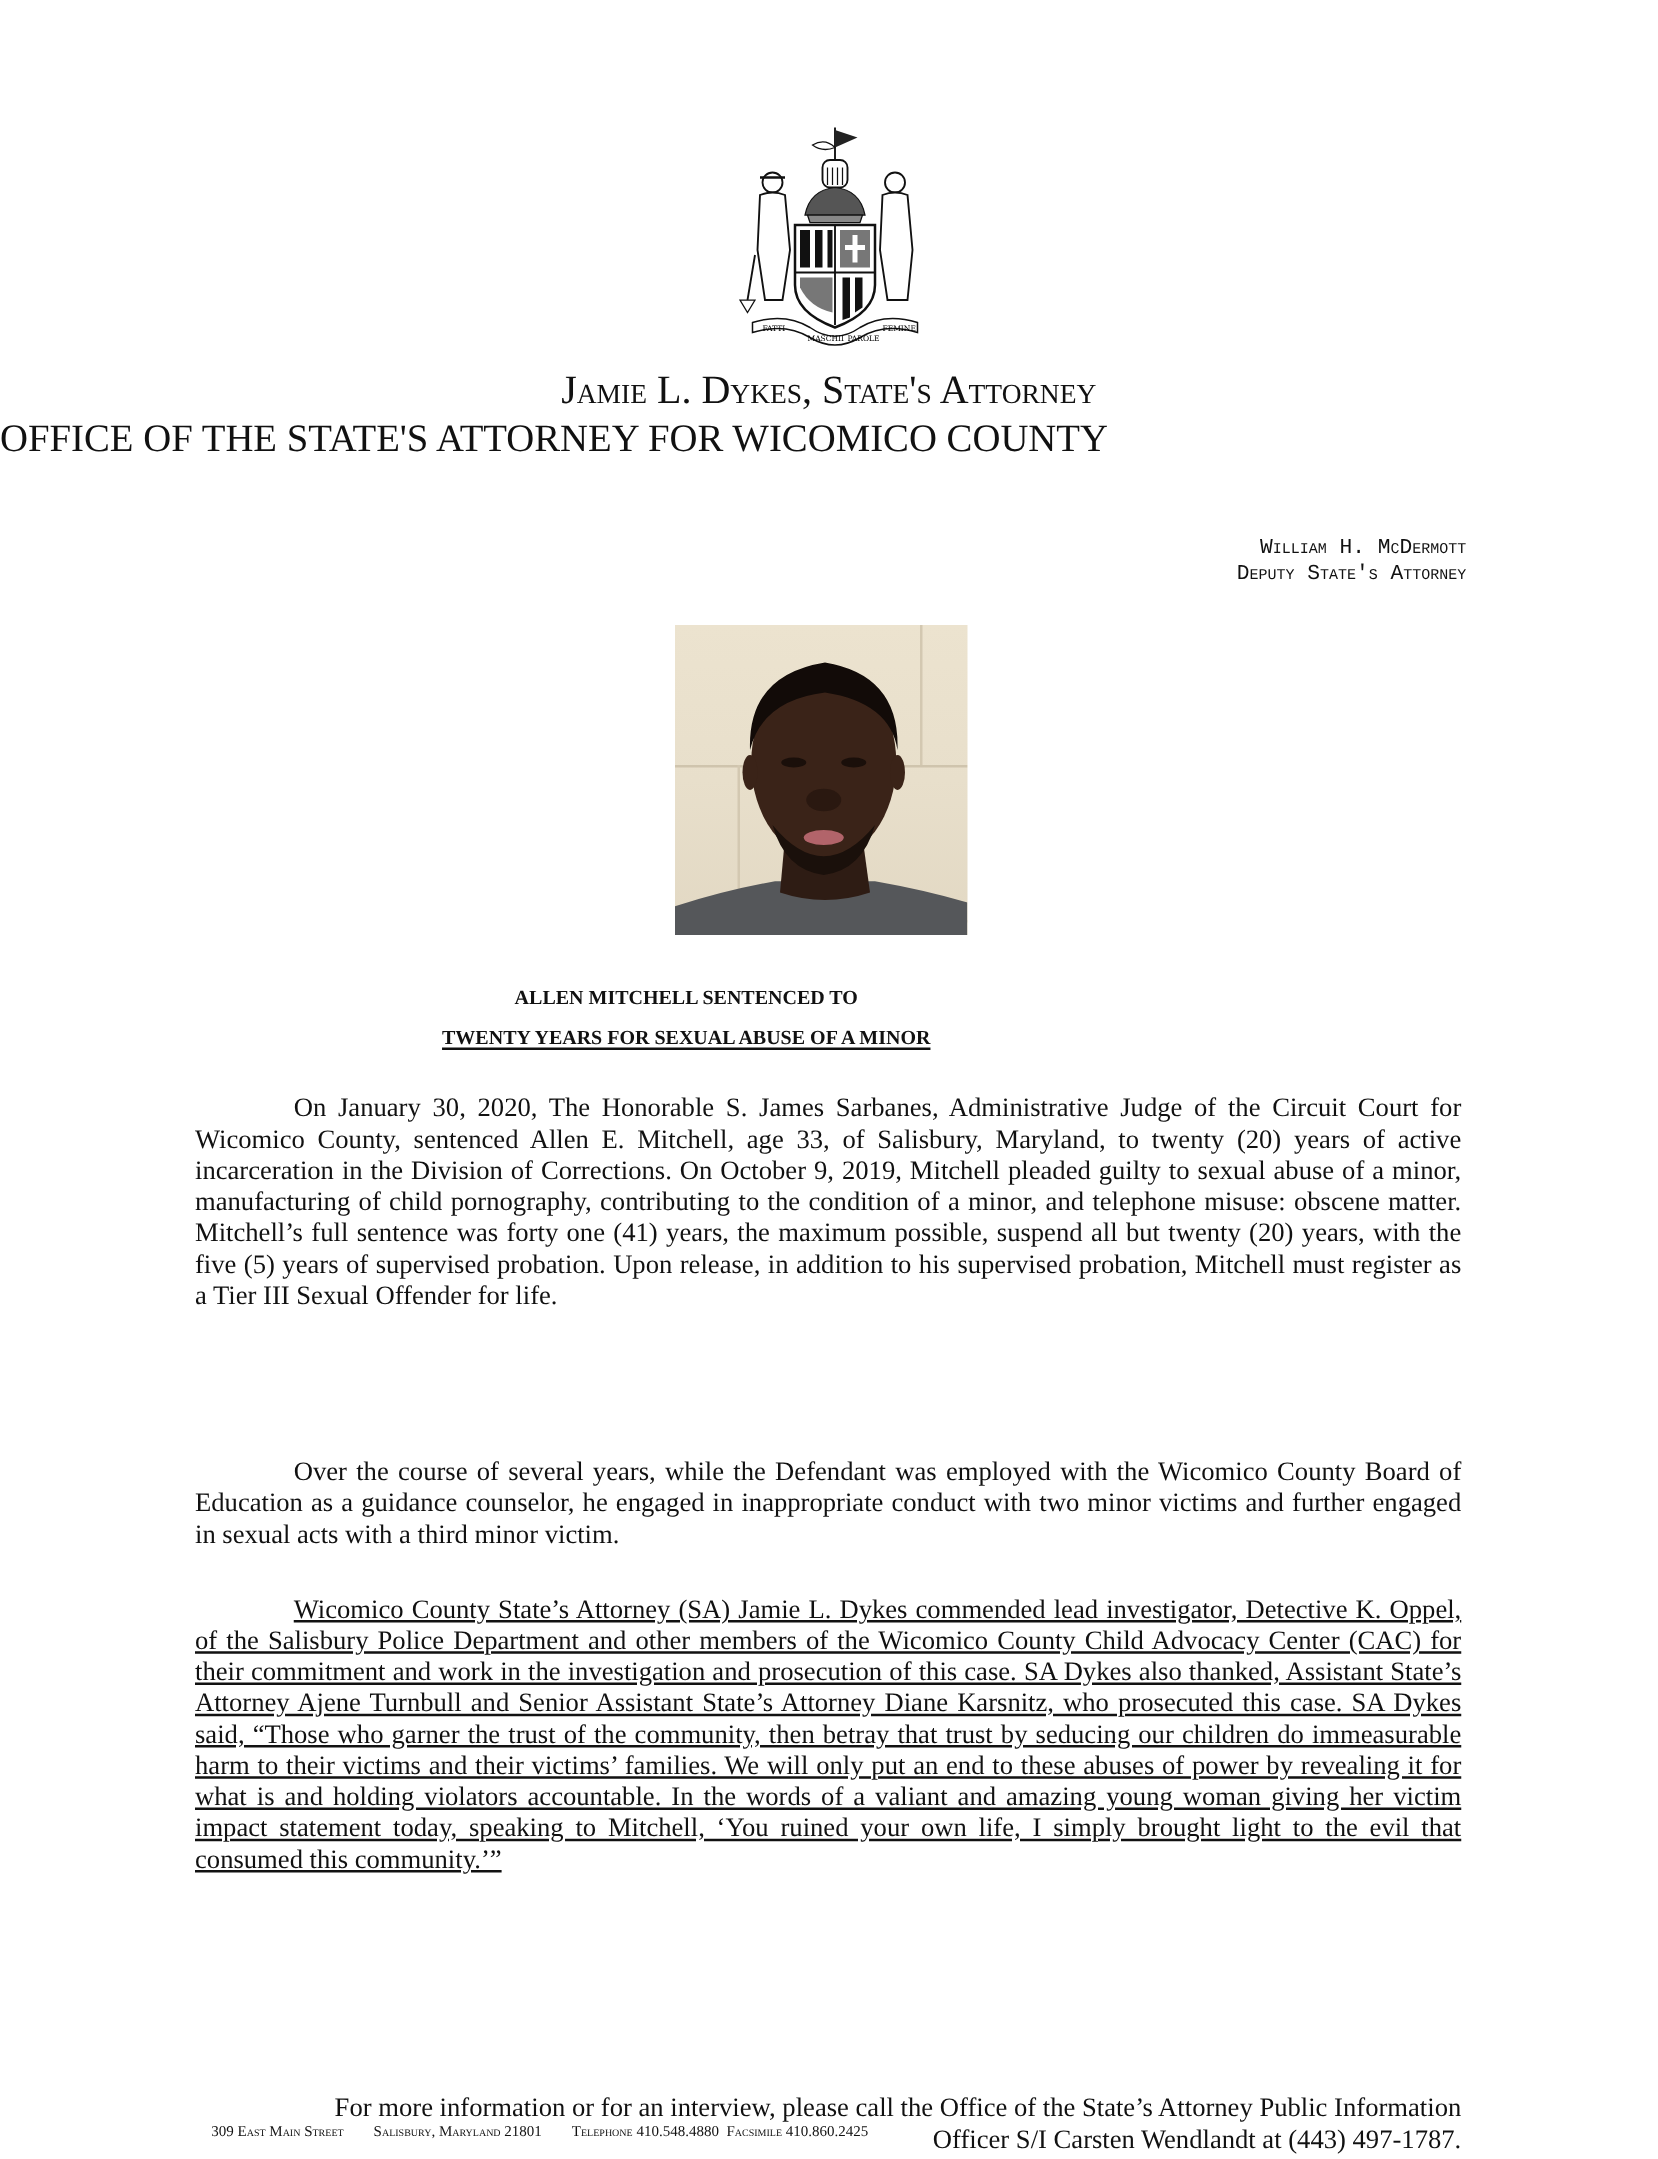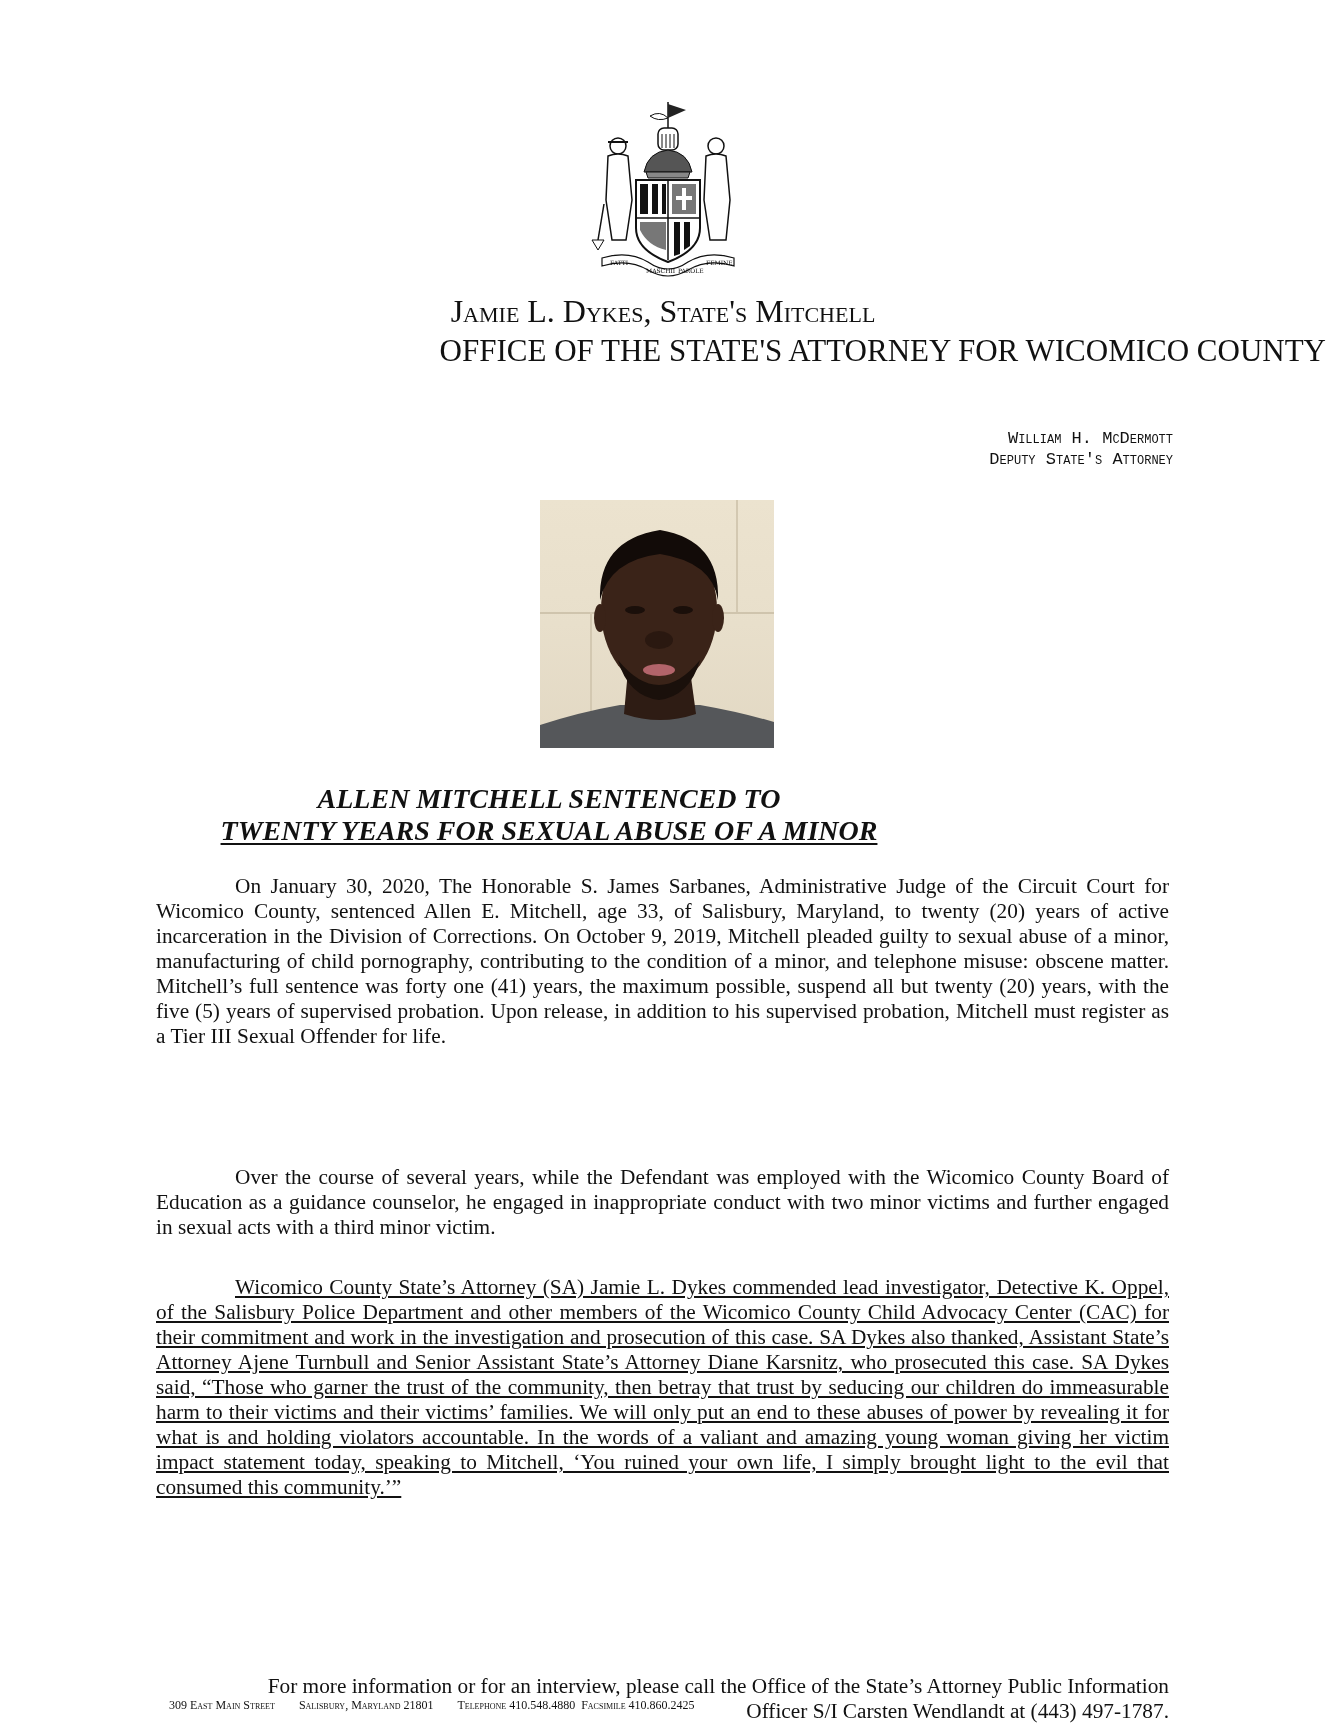--- a/index.html
+++ b/index.html
@@ -4,34 +4,34 @@
   <style>
     html, body { margin: 0; padding: 0; background: #ffffff; }
     body { width: 1326px; height: 1727px; position: relative; overflow: hidden; color: #111; }
     .abs { position: absolute; }
     .serif { font-family: "Liberation Serif", "DejaVu Serif", serif; }
 
     #seal { left: 588px; top: 100px; width: 156px; height: 180px; }
 
     .title1 { left: 0; width: 1326px; top: 293px; text-align: center;
       font-size: 32px; font-variant: small-caps; letter-spacing: 0px; line-height: 36px; }
-    .title2 { left: 0; width: 1326px; top: 333px; text-align: right;
+    .title2 { left: 0; width: 1326px; top: 333px; text-align: left;
       font-size: 31px; line-height: 36px; letter-spacing: 0px; }
 
     .deputy { right: 153px; top: 428px; text-align: right; font-family: Liberation Mono, monospace; }
     .deputy-name { font-size: 17px; font-variant: small-caps; line-height: 22px; }
     .deputy-title { font-size: 17px; font-variant: small-caps; line-height: 20px; }
 
     #photo { left: 540px; top: 500px; width: 234px; height: 248px; overflow: hidden;
       background: linear-gradient(180deg, #ece3cf 0%, #e8dfcb 50%, #e2d8c3 100%); }
     .brick-line { position: absolute; left: 0; right: 0; height: 2px; background: #cfc4ad; }
     .brick-v { position: absolute; width: 2px; background: #d3c8b1; }
 
     .headline { left: 0; width: 1098px; text-align: center; font-weight: bold;
-      font-size: 28px; line-height: 32px; font-style: italic; }
+      font-size: 16px; line-height: 32px; }
     .hl1 { top: 783px; }
     .hl2 { top: 815px; text-decoration: underline; text-decoration-thickness: 2px; text-underline-offset: 3px; }
 
     .para { left: 156px; width: 1013px; font-size: 21.3px; line-height: 25px;
       text-align: justify; text-indent: 79px; }
     .p1 { top: 874px; }
     .p2 { top: 1149px; margin-top: 16px; }
     .p3 { top: 1275px; text-decoration: underline; }
     .p4 { top: 1674px; text-align: right; }
 
@@ -76,21 +76,21 @@
     <path d="M86 122 L92 122 L92 154 L86 156 Z M96 122 L102 122 L102 146 L96 150 Z" fill="#111"></path>
 
     <path d="M14 158 Q40 150 60 162 Q80 176 100 162 Q120 150 146 158 L146 166 Q120 158 100 170 Q80 182 60 170 Q40 158 14 166 Z" fill="#fff" stroke="#111" stroke-width="1.2"></path>
     <text x="22" y="165" font-size="6" font-family="DejaVu Serif, serif">FATTI</text>
     <text x="58" y="173" font-size="6" font-family="DejaVu Serif, serif">MASCHII</text>
     <text x="90" y="173" font-size="6" font-family="DejaVu Serif, serif">PAROLE</text>
     <text x="118" y="165" font-size="6" font-family="DejaVu Serif, serif">FEMINE</text>
   </svg>
 </div>
 
-<div class="abs serif title1">Jamie L. Dykes, State's Mitchell</div>
+<div class="abs serif title1">Jamie L. Dykes, State's Attorney</div>
 <div class="abs serif title2">OFFICE OF THE STATE'S ATTORNEY FOR WICOMICO COUNTY</div>
 
 <div class="abs serif deputy">
   <div class="deputy-name">William H. McDermott</div>
   <div class="deputy-title">Deputy State's Attorney</div>
 </div>
 
 <div id="photo" class="abs" title="Booking photo of Allen Mitchell">
   <div class="brick-line" style="top:112px;"></div>
   <div class="brick-line" style="top:236px;"></div>

